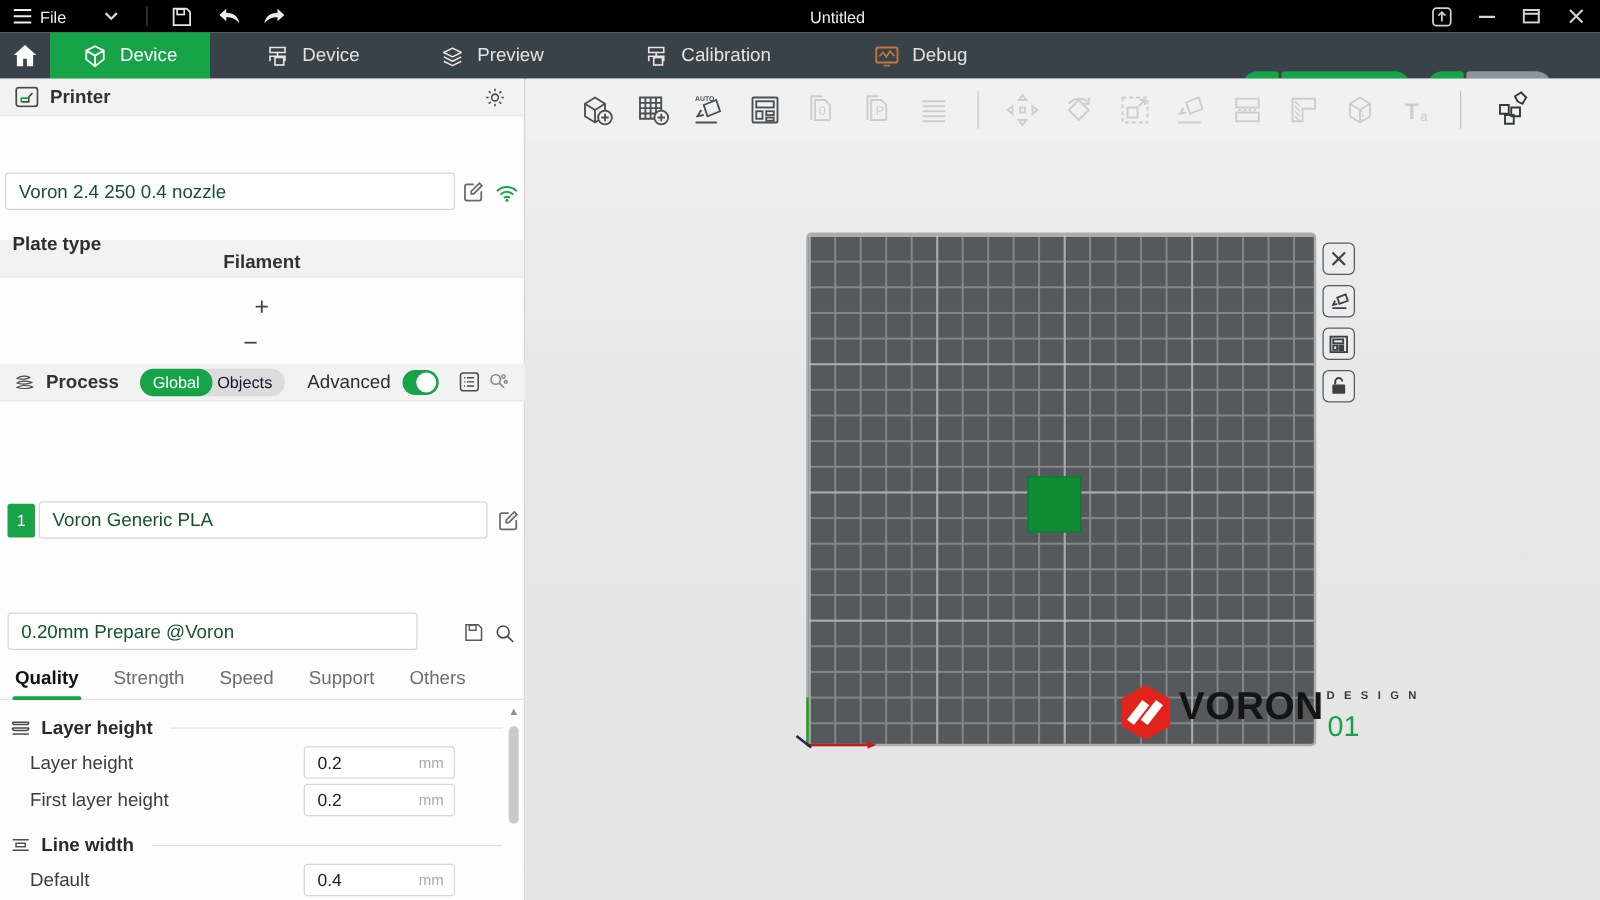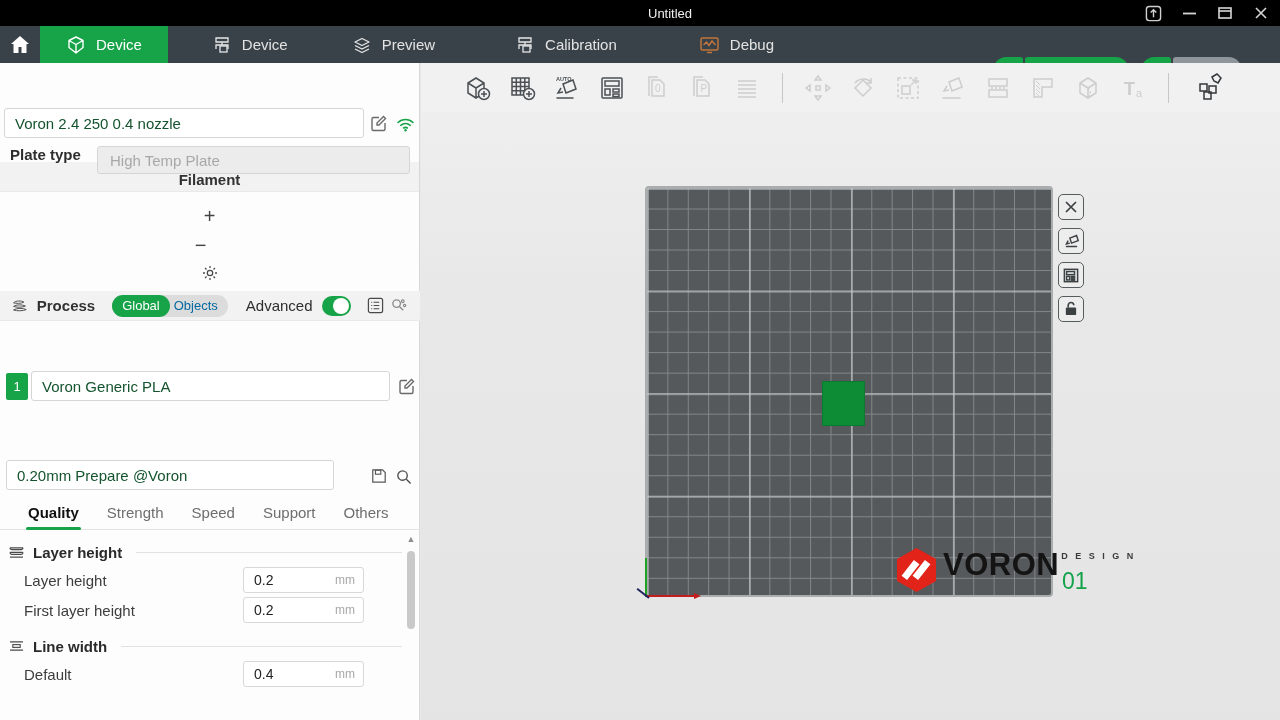--- a/index.html
+++ b/index.html
@@ -35,43 +35,43 @@
   .main-seg.slice{background:var(--accent);color:#fff;}
   .main-seg.print{background:#8e969c;color:#c3c8cc;}
 
   
   .sidebar{position:absolute;left:0;top:63px;width:420px;height:657px;background:#fdfdfd;border-right:1px solid #d8d8d8;}
   .sec-head{height:30px;background:#f2f2f2;display:flex;align-items:center;padding:0 12px;gap:9px;border-bottom:1px solid #e9e9e9;}
   .sec-title{font-size:15px;font-weight:700;color:#323232;}
   .sec-spacer{flex:1;}
   .ghost-ic{display:flex;align-items:center;justify-content:center;width:22px;height:22px;color:#555;cursor:pointer;}
   .pm{font-size:20px;color:#444;width:22px;text-align:center;cursor:pointer;line-height:20px;}
-  .row{display:flex;align-items:flex-start;}
+  .row{display:flex;align-items:flex-end;}
   .txt-input{height:30px;border:1px solid #d6d6d6;border-radius:3px;background:#fff;display:flex;align-items:center;padding:0 10px;font-size:15px;color:#14532d;}
   .printer-name{position:absolute;left:4px;top:45px;width:360px;}
   .printer-edit{position:absolute;left:368px;top:49px;}
   .printer-wifi{position:absolute;left:394px;top:50px;}
   .plate-row{position:absolute;left:10px;top:83px;width:400px;height:28px;}
   .plate-label{font-size:15px;font-weight:700;color:#2e2e2e;width:87px;}
   .plate-select{flex:1;height:28px;background:#ececec;border:1px solid #d5d5d5;border-radius:3px;display:flex;align-items:center;padding:0 12px;font-size:15px;color:#a8a8a8;}
   .fil-badge{position:absolute;left:6px;top:181px;width:22px;height:27px;background:var(--accent);color:#fff;font-size:13px;display:flex;align-items:center;justify-content:center;border-radius:2px;}
   .fil-input{position:absolute;left:31px;top:179px;width:359px;}
   .fil-edit{position:absolute;left:396px;top:183px;}
   .scope-pill{display:flex;align-items:center;background:#dcdcdc;border-radius:11px;height:22px;}
-  .scope-opt{font-size:13px;padding:0 10px;height:22px;display:flex;align-items:center;border-radius:11px;color:#0369a1;cursor:pointer;}
+  .scope-opt{font-size:13px;padding:0 10px;height:22px;display:flex;align-items:center;border-radius:11px;color:#0f172a;cursor:pointer;}
   .scope-opt.on{background:var(--accent);color:#fff;}
   .adv-label{font-size:15px;color:#2e2e2e;}
   .switch{width:36px;height:20px;background:var(--accent);border-radius:10px;position:relative;cursor:pointer;}
   .switch .knob{position:absolute;right:2px;top:2px;width:16px;height:16px;border-radius:8px;background:#fff;}
   .preset-input{position:absolute;left:6px;top:268px;width:328px;}
   .preset-save{position:absolute;left:368px;top:273px;}
   .preset-search{position:absolute;left:392px;top:273px;}
   .ptabs{position:absolute;left:0px;top:308px;width:420px;height:30px;display:flex;align-items:flex-end;gap:0;border-bottom:1px solid #e3e3e3;}
   .ptab{font-size:15px;color:#6e6e6e;padding:0 0 8px 0;margin-left:28px;cursor:pointer;position:relative;}
-  .ptab:first-child{margin-left:28px;font-weight:700;color:#111;}
+  .ptab:first-child{margin-left:12px;font-weight:700;color:#111;}
   .ptab.active::after{content:"";position:absolute;left:-2px;right:-2px;bottom:-1px;height:3px;background:var(--accent);border-radius:2px;}
 
   .settings{position:absolute;left:0;top:339px;width:420px;height:318px;overflow:hidden;}
   .grp-head{display:flex;align-items:center;gap:8px;padding:0 0 0 8px;height:26px;margin-top:8px;}
   .grp-title{font-size:15px;font-weight:700;color:#2a2a2a;white-space:nowrap;}
   .grp-rule{flex:1;height:1px;background:#e2e2e2;margin:0 18px 0 6px;}
   .set-row{display:flex;align-items:center;height:30px;padding-left:24px;}
   .set-label{font-size:15px;color:#3d3d3d;flex:1;}
   .val-box{width:121px;height:26px;border:1px solid #d8d8d8;border-radius:3px;background:#fff;display:flex;align-items:center;margin-right:56px;}
   .val{font-size:14px;color:#222;padding-left:10px;flex:1;}
@@ -115,20 +115,50 @@
   .plate-btns{position:absolute;left:637px;top:131px;display:flex;flex-direction:column;gap:8px;}
   .pbtn{width:26px;height:26px;background:#ededed;border:1.5px solid #565c5e;border-radius:5px;display:flex;align-items:center;justify-content:center;cursor:pointer;}
   .pbtn svg{stroke:#3c4244;fill:none;stroke-width:1.7;}
 </style>
 </head>
 <body>
 
 <div class="app">
 
   <div class="titlebar">
+    <div class="tb-left">
+      <div class="tb-btn">
+        <svg width="16" height="14" viewBox="0 0 16 14">
+            <path d="M1 2h14M1 7h14M1 12h14" stroke="#efefef" stroke-width="1.6"></path>
+          </svg>
+        <span>File</span>
+      </div>
+      <div class="tb-icon" style="margin-left:18px;">
+        <svg width="12" height="8" viewBox="0 0 12 8">
+            <path d="M1.5 1.5 6 6l4.5-4.5" stroke="#d9d9d9" stroke-width="1.8" fill="none"></path>
+          </svg>
+      </div>
+      <div class="tb-sep"></div>
+      <div class="tb-icon">
+        <svg width="17" height="17" viewBox="0 0 18 18">
+            <path d="M2 2h11l3 3v11H2z" stroke="#e8e8e8" stroke-width="1.5" fill="none"></path>
+            <rect x="5" y="2.5" width="6" height="4.5" stroke="#e8e8e8" stroke-width="1.4" fill="none"></rect>
+          </svg>
+      </div>
+      <div class="tb-icon" style="margin-left:8px;">
+        <svg width="19" height="15" viewBox="0 0 19 15">
+            <path d="M7 1 1.5 6 7 11V7.8c4.5 0 8 1.5 10.5 5-.8-5.5-4.8-8.6-10.5-8.6z" fill="#efefef"></path>
+          </svg>
+      </div>
+      <div class="tb-icon" style="margin-left:6px;">
+        <svg width="19" height="15" viewBox="0 0 19 15">
+            <path d="M12 1l5.5 5L12 11V7.8c-4.5 0-8 1.5-10.5 5C2.3 7.3 6.3 4.2 12 4.2z" fill="#efefef"></path>
+          </svg>
+      </div>
+    </div>
     <div class="tb-title">Untitled</div>
     <div class="tb-right">
       <div class="winbtn">
         <svg width="17" height="17" viewBox="0 0 18 18">
             <rect x="1.5" y="1.5" width="15" height="15" rx="3" stroke="#cfcfcf" stroke-width="1.5" fill="none"></rect>
             <path d="M9 13V5M6 8l3-3 3 3" stroke="#cfcfcf" stroke-width="1.5" fill="none"></path>
           </svg>
       </div>
       <div class="winbtn">
         <svg width="13" height="3" viewBox="0 0 13 3">
@@ -214,41 +244,53 @@
               <path d="M1 1l4.5 4.5L10 1" stroke="#fff" stroke-width="1.7" fill="none"></path>
             </svg>
         </div>
         <div class="main-seg print">Print</div>
       </div>
     </div>
   </div>
 
   <div class="sidebar">
 
+    <div class="sec-head">
+      <svg width="19" height="17" viewBox="0 0 19 17">
+          <rect x="1" y="1" width="17" height="15" rx="2" stroke="#4a4a4a" stroke-width="1.4" fill="none"></rect>
+          <path d="M5 12.5h6v-4l3-3" stroke="#4a4a4a" stroke-width="1.3" fill="none"></path>
+          <path d="M5 12.5v-3h6" stroke="#17a348" stroke-width="1.3" fill="none"></path>
+        </svg>
+      <span class="sec-title">Printer</span>
+      <span class="sec-spacer"></span>
+      <span class="ghost-ic">
+        <svg width="18" height="18" viewBox="0 0 20 20">
+            <circle cx="10" cy="10" r="3" stroke="#4a4a4a" stroke-width="1.4" fill="none"></circle>
+            <path d="M10 2.2v2.2M10 15.6v2.2M2.2 10h2.2M15.6 10h2.2M4.5 4.5l1.6 1.6M13.9 13.9l1.6 1.6M15.5 4.5l-1.6 1.6M6.1 13.9l-1.6 1.6" stroke="#4a4a4a" stroke-width="1.4"></path>
+          </svg>
+      </span>
+    </div>
     <div style="position:relative;height:90px;">
       <div class="txt-input printer-name">
         <span>Voron 2.4 250 0.4 nozzle</span>
       </div>
       <span class="ghost-ic printer-edit">
         <svg width="18" height="18" viewBox="0 0 18 18">
             <path d="M15 9v6a1.5 1.5 0 0 1-1.5 1.5h-10A1.5 1.5 0 0 1 2 15V5a1.5 1.5 0 0 1 1.5-1.5H9" stroke="#6a6a6a" stroke-width="1.4" fill="none"></path>
             <path d="M13.5 2.5 15.5 4.5 9 11H7V9z" stroke="#6a6a6a" stroke-width="1.4" fill="none"></path>
           </svg>
       </span>
       <span class="ghost-ic printer-wifi">
         <svg width="19" height="15" viewBox="0 0 19 15">
             <path d="M2 5.5a11 11 0 0 1 15 0M4.8 8.3a7 7 0 0 1 9.4 0M7.6 11a3.3 3.3 0 0 1 3.8 0" stroke="#17a348" stroke-width="1.6" fill="none" stroke-linecap="round"></path>
             <circle cx="9.5" cy="13.2" r="1.2" fill="#17a348"></circle>
           </svg>
       </span>
       <div class="row plate-row">
         <span class="plate-label">Plate type</span>
-        <div class="plate-select">
-          <span>High Temp Plate</span>
-        </div>
       </div>
     </div>
 
     <div class="sec-head" style="margin-top:9px;flex-direction:column;">
       <svg width="19" height="18" viewBox="0 0 20 20">
           <path d="M5 3c-2 1.8-2 12.2 0 14M8 4.5c-1.4 1.5-1.4 9.5 0 11M11 6c-.9 1.2-.9 6.8 0 8" stroke="#4a4a4a" stroke-width="1.4" fill="none" stroke-linecap="round"></path>
           <path d="M14 3c2 1.8 2 12.2 0 14" stroke="#4a4a4a" stroke-width="1.4" fill="none" stroke-linecap="round"></path>
         </svg>
       <span class="sec-title">Filament</span>
       <span class="sec-spacer"></span>

